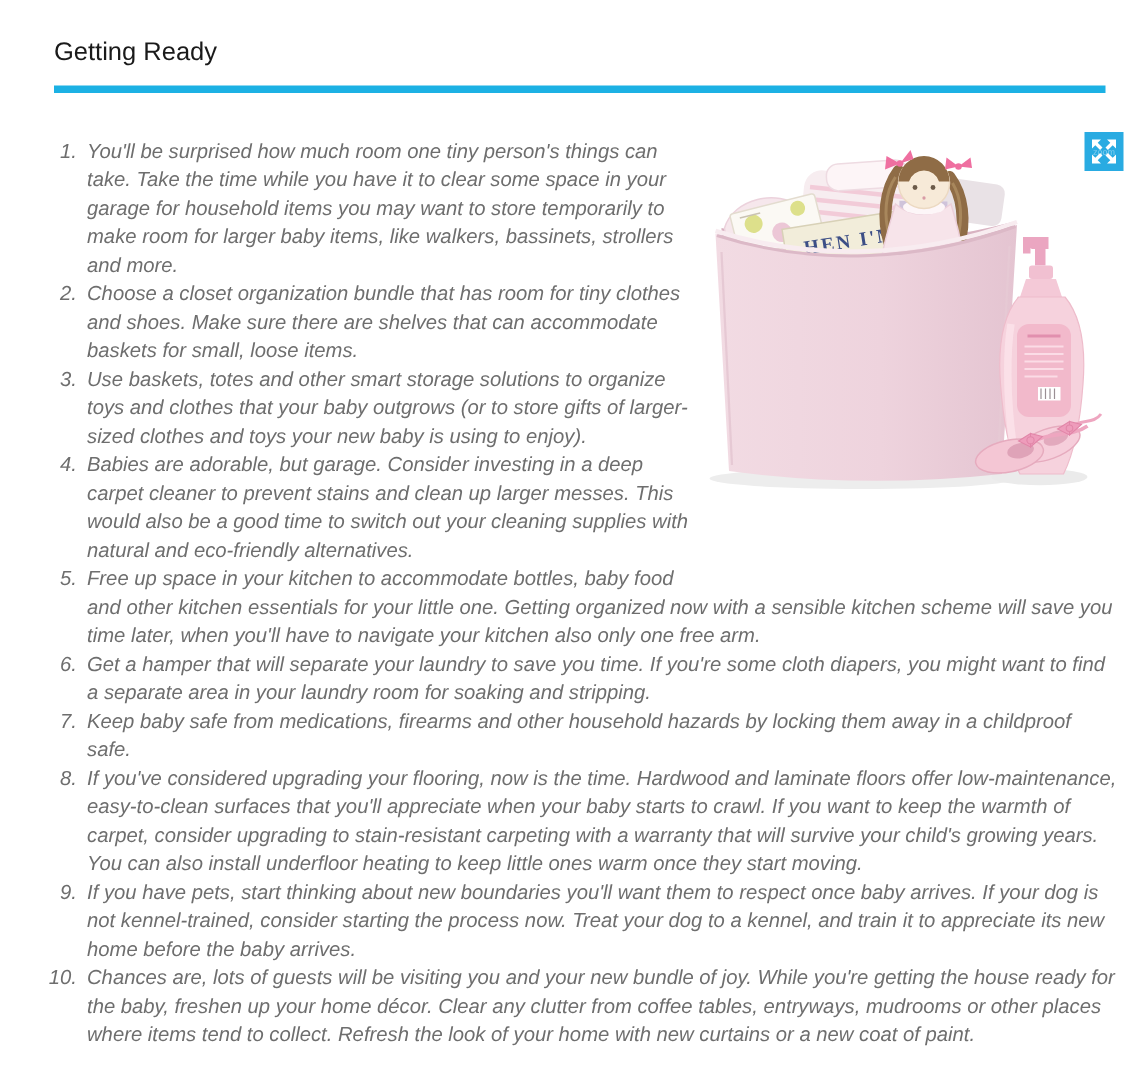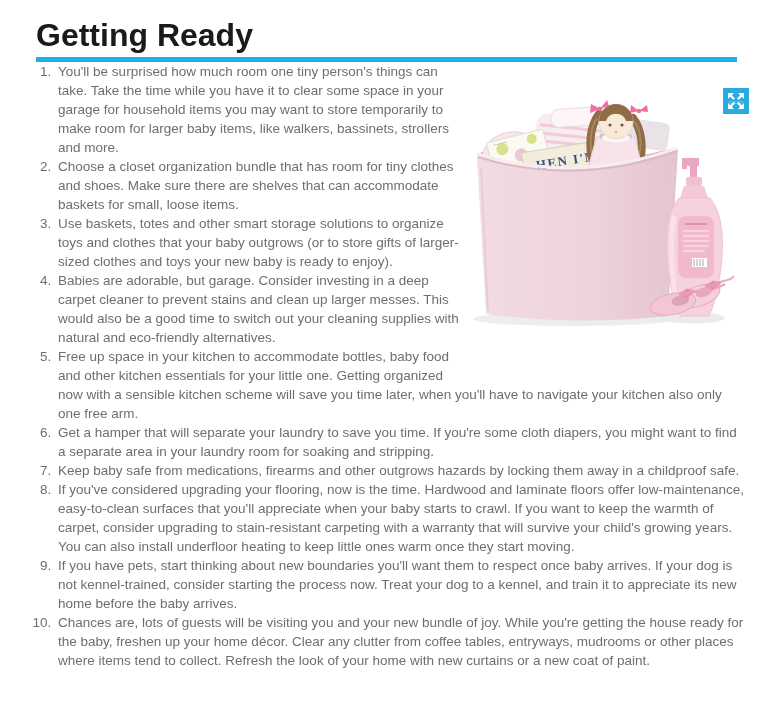--- a/index.html
+++ b/index.html
@@ -7,22 +7,22 @@
   body {
     width: 761px;
     min-height: 717px;
     font-family: "Liberation Sans", "DejaVu Sans", sans-serif;
     position: relative;
   }
   .content {
     padding: 20px 16px 30px 36px;
   }
   .page-title {
-    font-size: 32px;
-    font-weight: bold;
+    font-size: 17px;
+    font-weight: normal;
     color: var(--color-title_text, #1a1a1a);
     letter-spacing: 0;
     line-height: 30px;
   }
   .title-underline {
     height: 5px;
     width: 701px;
     background: var(--color-rule, #1cb1e4);
     border: none;
     margin-top: 7px;
@@ -43,24 +43,26 @@
     width: 26px;
     height: 26px;
     padding: 0;
     border: none;
     background: var(--color-accent, #29abe2);
     cursor: pointer;
     display: block;
   }
   .zoom-btn svg { display: block; }
   ol.tips {
+    margin-top: 29px;
     padding-left: 19px;
     color: var(--color-body_text, #6e6e6e);
     font-size: 13.5px;
     line-height: 19px;
+    font-style: italic;
   }
   ol.tips li {
     margin: 0;
     padding-left: 3px;
   }
 </style>
 </head>
 <body>
 
 <div class="content">
@@ -189,23 +191,23 @@
           <path d="M5,11 V5 H11 L8.8,7.2 L12,10.4 L10.4,12 L7.2,8.8 Z" transform="rotate(270 13 13)"></path>
         </g>
         <text x="13" y="15.5" text-anchor="middle" font-size="6" fill="#ffffff" opacity="0.4" font-family="Liberation Sans, sans-serif">zoom</text>
       </svg>
     </button>
   </div>
 
   <ol class="tips">
     <li>You'll be surprised how much room one tiny person's things can take. Take the time while you have it to clear some space in your garage for household items you may want to store temporarily to make room for larger baby items, like walkers, bassinets, strollers and more.</li>
     <li>Choose a closet organization bundle that has room for tiny clothes and shoes. Make sure there are shelves that can accommodate baskets for small, loose items.</li>
-    <li>Use baskets, totes and other smart storage solutions to organize toys and clothes that your baby outgrows (or to store gifts of larger-sized clothes and toys your new baby is ready to enjoy).</li>
+    <li>Use baskets, totes and other smart storage solutions to organize toys and clothes that your baby outgrows (or to store gifts of larger-sized clothes and toys your new baby is using to enjoy).</li>
     <li>Babies are adorable, but garage. Consider investing in a deep carpet cleaner to prevent stains and clean up larger messes. This would also be a good time to switch out your cleaning supplies with natural and eco-friendly alternatives.</li>
     <li>Free up space in your kitchen to accommodate bottles, baby food and other kitchen essentials for your little one. Getting organized now with a sensible kitchen scheme will save you time later, when you'll have to navigate your kitchen also only one free arm.</li>
     <li>Get a hamper that will separate your laundry to save you time. If you're some cloth diapers, you might want to find a separate area in your laundry room for soaking and stripping.</li>
-    <li>Keep baby safe from medications, firearms and other outgrows hazards by locking them away in a childproof safe.</li>
+    <li>Keep baby safe from medications, firearms and other household hazards by locking them away in a childproof safe.</li>
     <li>If you've considered upgrading your flooring, now is the time. Hardwood and laminate floors offer low-maintenance, easy-to-clean surfaces that you'll appreciate when your baby starts to crawl. If you want to keep the warmth of carpet, consider upgrading to stain-resistant carpeting with a warranty that will survive your child's growing years. You can also install underfloor heating to keep little ones warm once they start moving.</li>
     <li>If you have pets, start thinking about new boundaries you'll want them to respect once baby arrives. If your dog is not kennel-trained, consider starting the process now. Treat your dog to a kennel, and train it to appreciate its new home before the baby arrives.</li>
     <li>Chances are, lots of guests will be visiting you and your new bundle of joy. While you're getting the house ready for the baby, freshen up your home décor. Clear any clutter from coffee tables, entryways, mudrooms or other places where items tend to collect. Refresh the look of your home with new curtains or a new coat of paint.</li>
   </ol>
 
 </div>
 
 </body></html>

